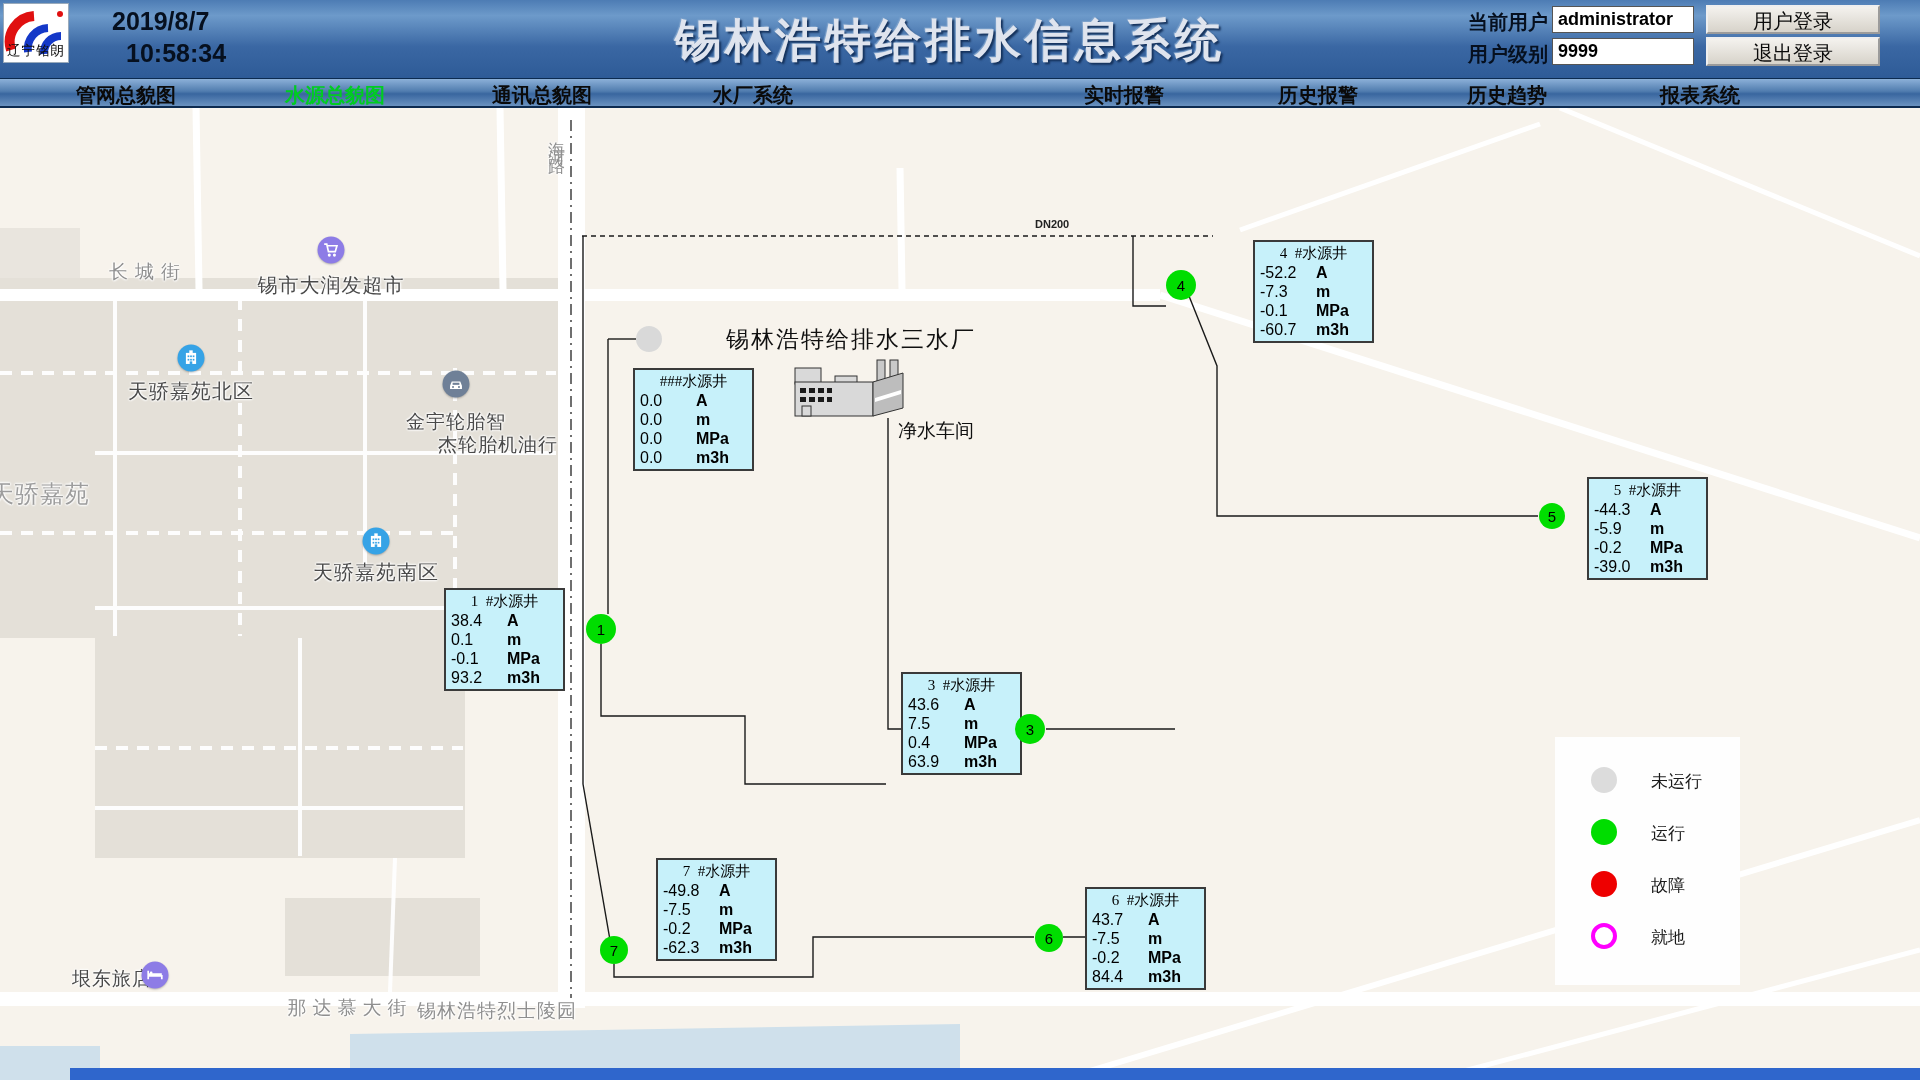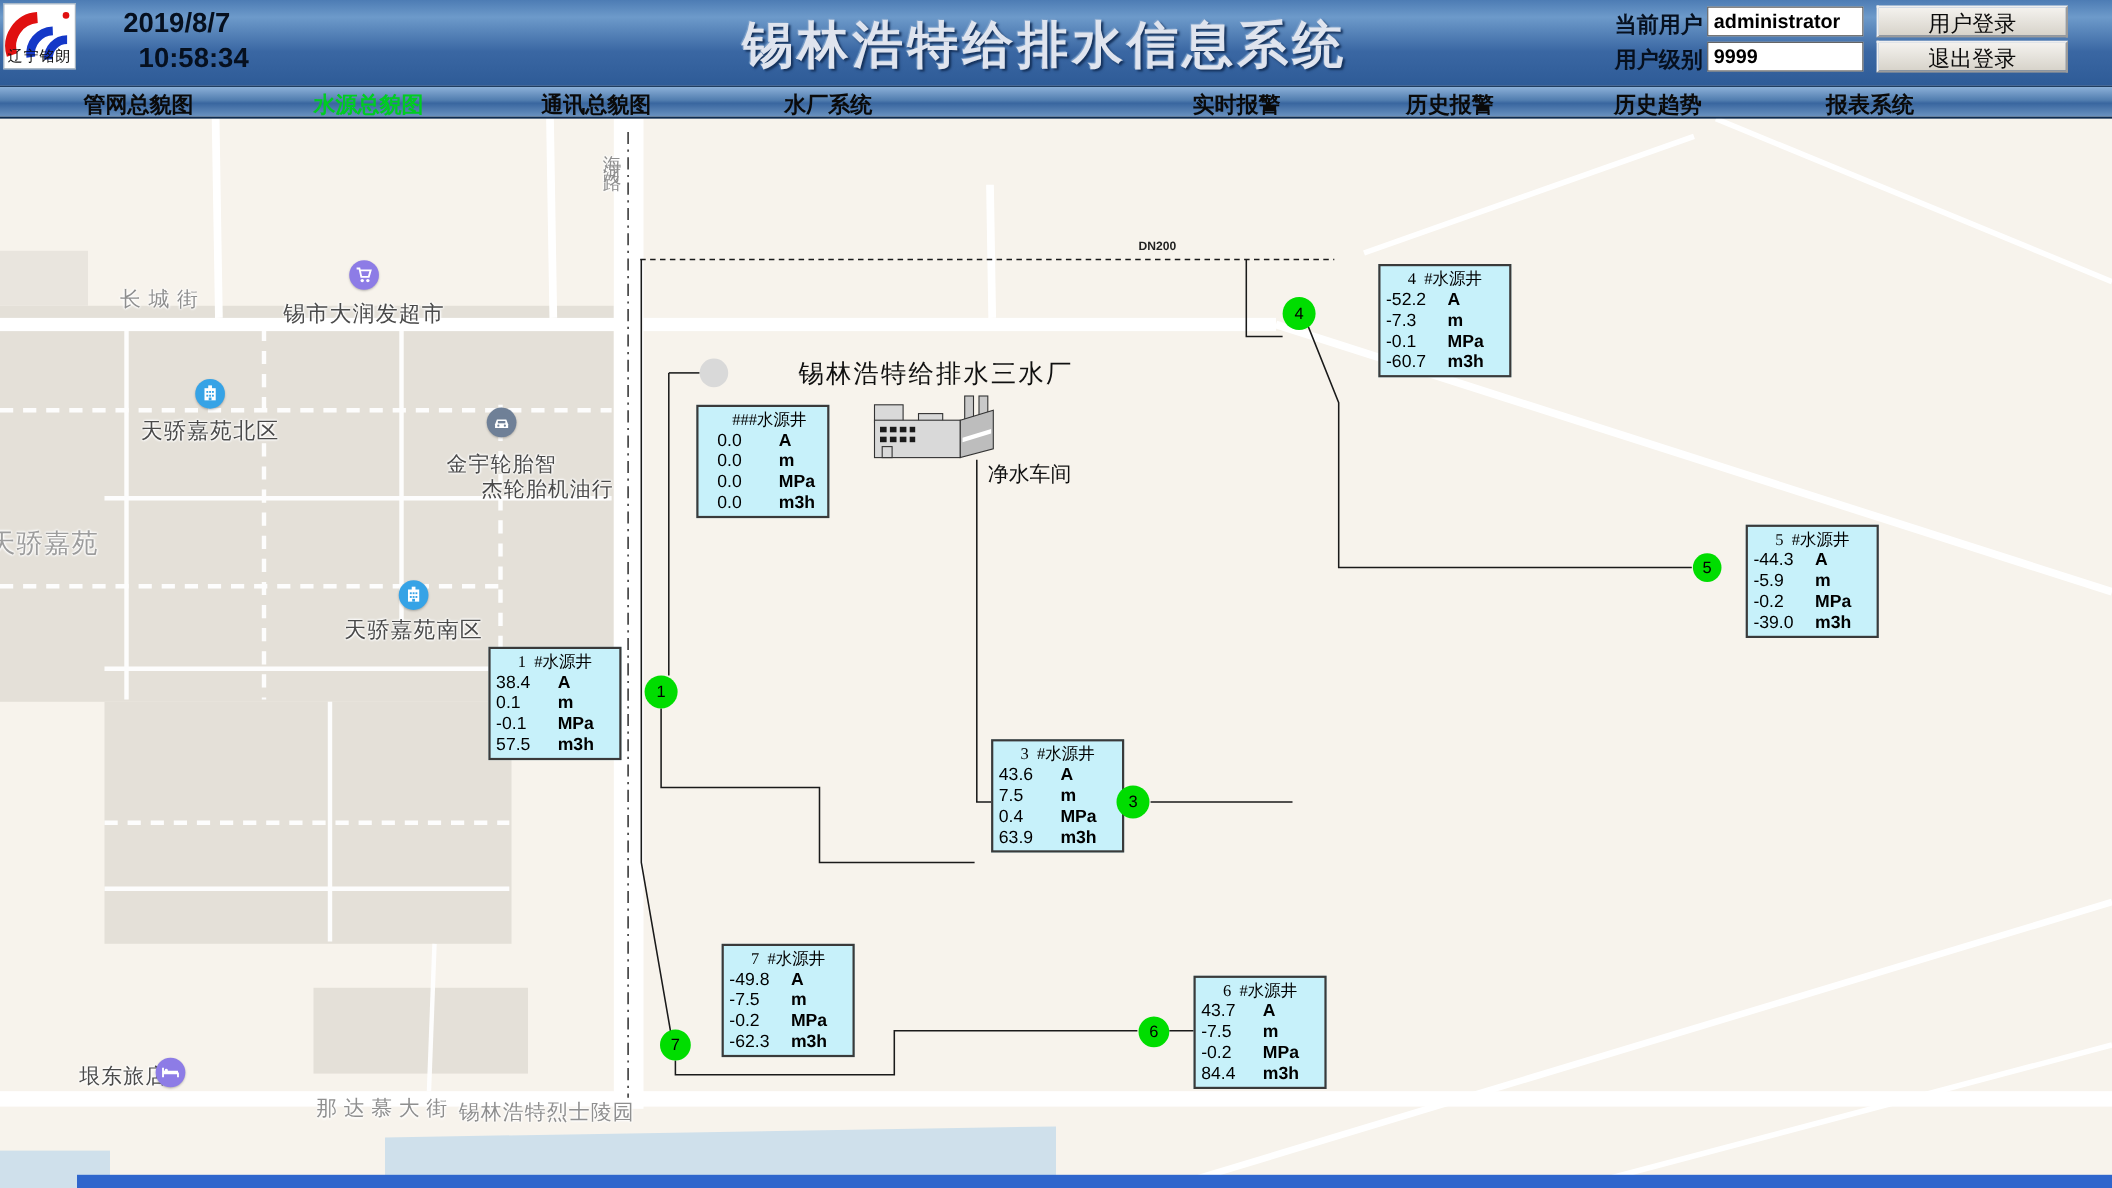--- a/index.html
+++ b/index.html
@@ -175,20 +175,30 @@
         <rect x="25" y="39" width="6" height="5"></rect>
           <rect x="34" y="39" width="5" height="5"></rect>
       </g>
       <rect x="9" y="48" width="9" height="10" fill="#d9d9d9" stroke="#333"></rect>
     </svg>
 
     <div id="plant-title">锡林浩特给排水三水厂</div>
     <div id="workshop-label">净水车间</div>
     <div id="dn-label">DN200</div>
 
+    <div id="legend">
+        <div class="lg-dot" style="top: 30px; background: rgb(220, 220, 220);"></div>
+        <div class="lg-label" style="top: 33px;">未运行</div>
+        <div class="lg-dot" style="top: 82px; background: rgb(0, 221, 0);"></div>
+        <div class="lg-label" style="top: 85px;">运行</div>
+        <div class="lg-dot" style="top: 134px; background: rgb(238, 0, 0);"></div>
+        <div class="lg-label" style="top: 137px;">故障</div>
+        <div class="lg-dot lg-ring" style="top: 186px; border-color: rgb(255, 0, 255);"></div>
+        <div class="lg-label" style="top: 189px;">就地</div>
+      </div>
   <div class="maplabel" style="left: 148px; top: 151px; font-size: 19px; color: rgb(143, 143, 143); letter-spacing: 7px;">长城街</div>
       <div class="maplabel" style="left: 331px; top: 164px; font-size: 20px; color: rgb(74, 74, 74); letter-spacing: 1px;">锡市大润发超市</div>
       <div class="maplabel" style="left: 40px; top: 370px; font-size: 24px; color: rgb(157, 157, 157); letter-spacing: 1px;">天骄嘉苑</div>
       <div class="maplabel" style="left: 191px; top: 270px; font-size: 20px; color: rgb(74, 74, 74); letter-spacing: 1px;">天骄嘉苑北区</div>
       <div class="maplabel" style="left: 456px; top: 301px; font-size: 19px; color: rgb(74, 74, 74); letter-spacing: 1px;">金宇轮胎智</div>
       <div class="maplabel" style="left: 456px; top: 324px; font-size: 19px; color: rgb(74, 74, 74); letter-spacing: 1px; margin-left: 42px;">杰轮胎机油行</div>
       <div class="maplabel" style="left: 376px; top: 451px; font-size: 20px; color: rgb(74, 74, 74); letter-spacing: 1px;">天骄嘉苑南区</div>
       <div class="maplabel" style="left: 112px; top: 858px; font-size: 19px; color: rgb(74, 74, 74); letter-spacing: 1px;">垠东旅店</div>
       <div class="maplabel" style="left: 350px; top: 887px; font-size: 19px; color: rgb(143, 143, 143); letter-spacing: 6px;">那达慕大街</div>
       <div class="maplabel" style="left: 497px; top: 890px; font-size: 19px; color: rgb(143, 143, 143); letter-spacing: 1px;">锡林浩特烈士陵园</div>
@@ -238,21 +248,21 @@
             <rect x="8.5" y="14" width="3" height="3"></rect>
           </g>
         </svg>
       </div>
       <div class="poi" style="left: 155px; top: 867px; background: rgb(141, 124, 230);">
         <svg width="17" height="17" viewBox="0 0 20 20">
           <path d="M2,5 v10 M2,11 h16 v4 M2,9 h16" stroke="#fff" stroke-width="2" fill="none"></path>
           <circle cx="5.5" cy="7.5" r="1.6" fill="#fff"></circle>
         </svg>
       </div>
-      <div class="wbox" style="left: 633px; top: 260px; padding-left: 12px;">
+      <div class="wbox" style="left: 633px; top: 260px;">
         <div class="wtitle">###水源井</div>
         <div class="wrow">
           <span class="wval">0.0</span>
           <span class="wunit">A</span>
         </div>
         <div class="wrow">
           <span class="wval">0.0</span>
           <span class="wunit">m</span>
         </div>
         <div class="wrow">
@@ -272,21 +282,21 @@
         </div>
         <div class="wrow">
           <span class="wval">0.1</span>
           <span class="wunit">m</span>
         </div>
         <div class="wrow">
           <span class="wval">-0.1</span>
           <span class="wunit">MPa</span>
         </div>
         <div class="wrow">
-          <span class="wval">57.5</span>
+          <span class="wval">93.2</span>
           <span class="wunit">m3h</span>
         </div>
       </div>
       <div class="wbox" style="left: 901px; top: 564px;">
         <div class="wtitle">3  #水源井</div>
         <div class="wrow">
           <span class="wval">43.6</span>
           <span class="wunit">A</span>
         </div>
         <div class="wrow">

